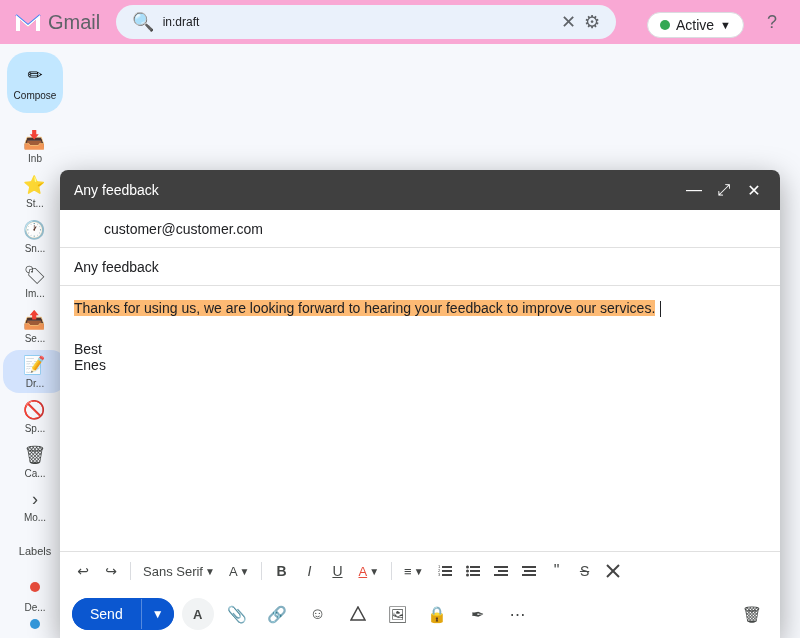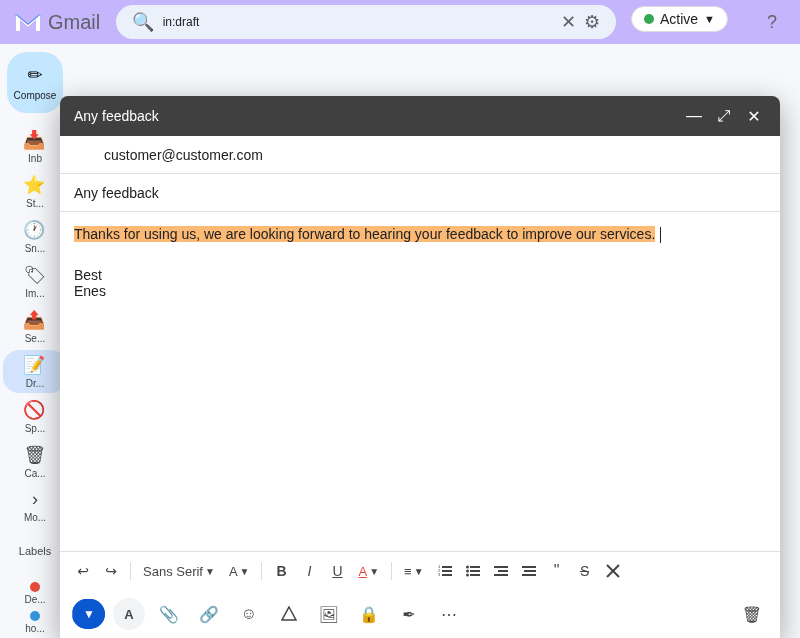--- a/index.html
+++ b/index.html
@@ -9,21 +9,21 @@
       width: 800px;
       height: 638px;
       overflow: hidden;
       position: relative;
     }
 
     
     .top-bar {
       display: flex;
       align-items: center;
-      background: #c4b5fd;
+      background: #f9a8d4;
       height: 44px;
       padding: 0 12px;
       gap: 8px;
     }
     .gmail-logo {
       display: flex;
       align-items: center;
       gap: 4px;
       font-size: 22px;
       font-weight: 400;
@@ -56,22 +56,22 @@
       background: none;
       border: none;
       cursor: pointer;
       color: #5f6368;
       font-size: 18px;
       display: flex;
       align-items: center;
     }
     .top-right {
       display: flex;
-      align-items: flex-start;
-      gap: 28px;
+      align-items: flex-end;
+      gap: 12px;
       margin-left: auto;
     }
     .active-badge {
       display: flex;
       align-items: center;
       gap: 6px;
       background: #fff;
       border: 1px solid #dadce0;
       border-radius: 20px;
       padding: 4px 12px;
@@ -165,21 +165,21 @@
     }
     .labels-title {
       font-size: 11px;
       color: #444746;
       margin-bottom: 22px;
     }
     .label-item {
       display: flex;
       flex-direction: column;
       align-items: center;
-      gap: 2px;
+      gap: 10px;
       padding: 3px 8px;
       cursor: pointer;
       width: 64px;
       border-radius: 12px;
       border: none;
       background: none;
       justify-content: flex-end;
     }
     .label-dot {
       width: 10px;
@@ -190,21 +190,21 @@
       font-size: 10px;
       color: #444746;
     }
 
     
     .compose-modal {
       position: absolute;
       right: 20px;
       bottom: 0;
       width: 720px;
-      height: 542px;
+      height: 468px;
       background: #fff;
       border-radius: 8px 8px 0 0;
       box-shadow: 0 8px 30px rgba(0,0,0,0.35);
       display: flex;
       flex-direction: column;
       z-index: 100;
     }
     .modal-header {
       display: flex;
       align-items: center;
@@ -574,20 +574,21 @@
     <button class="fmt-btn">
       <svg width="14" height="14" viewBox="0 0 14 14">
         <line x1="1" y1="1" x2="13" y2="13" stroke="#444" stroke-width="2"></line>
         <line x1="13" y1="1" x2="1" y2="13" stroke="#444" stroke-width="2"></line>
       </svg>
     </button>
   </div>
 
   <div class="action-bar">
     <div class="send-btn-group">
+      <button class="send-btn">Send</button>
       <button class="send-dropdown-btn">
         <span>▼</span>
       </button>
     </div>
     <button class="action-icon-btn" style="background:#f1f3f4;">
       <span style="font-weight:bold; font-size:13px;">A</span>
     </button>
     <button class="action-icon-btn">
       <span>📎</span>
     </button>

